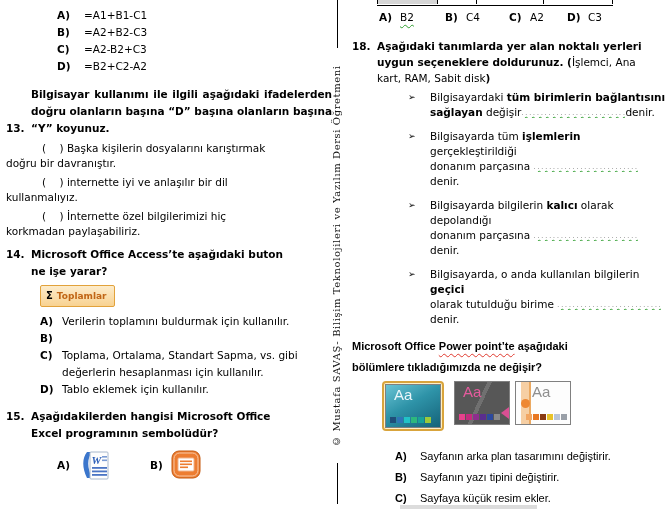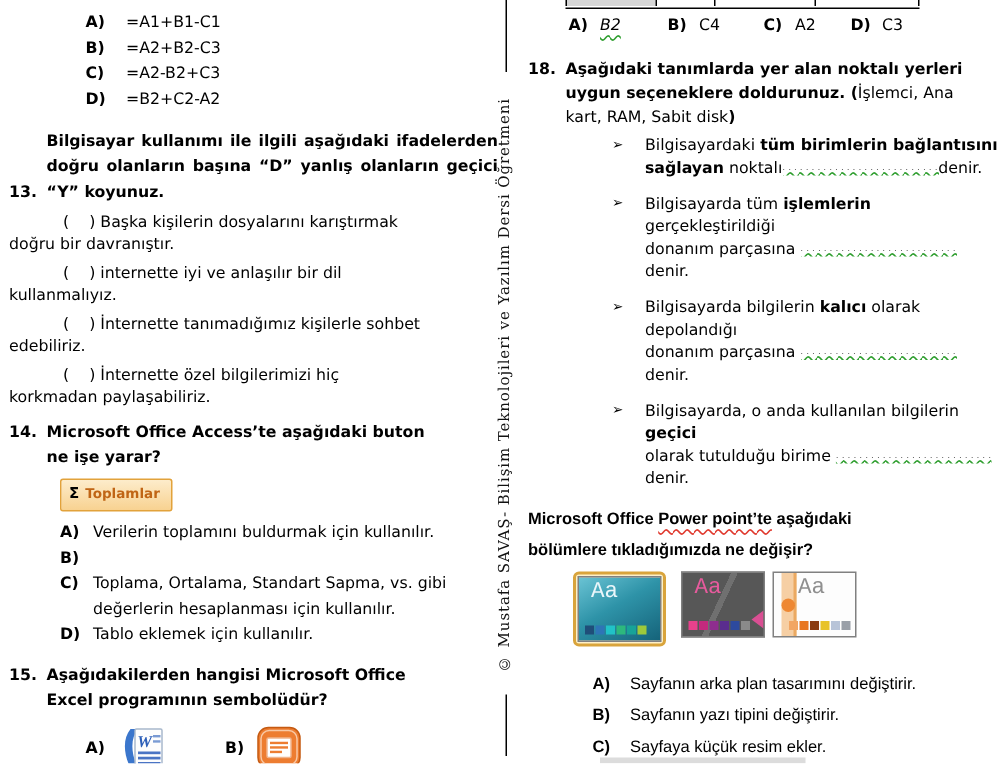--- a/index.html
+++ b/index.html
@@ -61,21 +61,21 @@
   .tf-cell:last-child{border-right:1px solid #000;}
   .tf-c1{width:60px;background:#d6d6d6;}
   .tf-c2{width:39px;}.tf-c3{width:67px;}.tf-c4{width:70px;}
 
   
   .abc-row{display:flex;margin-left:27px;line-height:16px;}
   .abc{display:inline-flex;}
   .abc .oletter{font-weight:bold;width:21px;}
   .abc-a{width:66px;}.abc-b{width:64px;}.abc-c{width:58px;}
   .sq-green{text-decoration:underline wavy var(--squiggle-green,#2f9e2f);
-    text-decoration-thickness:1px;text-underline-offset:3px;text-decoration-skip-ink:none;font-style:italic;}
+    text-decoration-thickness:1px;text-underline-offset:3px;text-decoration-skip-ink:none;}
   .sq-red{text-decoration:underline wavy var(--squiggle-red,#e0392e);
     text-decoration-thickness:1px;text-underline-offset:3px;text-decoration-skip-ink:none;}
 
   .q18-title{margin-top:13px;line-height:16px;}
   .q18-title .qnum{width:25px;}
 
   
   .bullets{margin-top:4px;}
   .bullet{display:flex;margin-bottom:9px;line-height:15px;}
   .barrow{flex:none;width:22px;margin-left:56px;font-size:9px;line-height:15px;}
@@ -105,21 +105,21 @@
   .t2::before{content:"";position:absolute;inset:0;
     background:linear-gradient(115deg,transparent 44%,#707070 44%,#707070 50%,transparent 50%);}
   .t2::after{content:"";position:absolute;right:0;bottom:5px;
     border-top:6px solid transparent;border-bottom:6px solid transparent;
     border-right:8px solid #d94f93;}
   .t3{background:#fdfdfd;}
   .t3::before{content:"";position:absolute;left:5px;top:0;bottom:0;width:8px;
     background:#f6cfa4;border-right:2px solid #eba961;}
   .dot-orange{position:absolute;left:5px;top:17px;width:9px;height:9px;border-radius:50%;
     background:#ee8833;}
-  .aa{position:absolute;top:2px;left:8px;font-family:Liberation Mono, monospace;font-size:15px;}
+  .aa{position:absolute;top:2px;left:8px;font-family:Liberation Sans, sans-serif;font-size:15px;}
   .t1 .aa{color:#eaf6fa;}
   .t2 .aa{color:#e65b9d;}
   .t3 .aa{color:#8f8f8f;left:16px;}
   .swatches{position:absolute;left:4px;bottom:4px;display:flex;gap:1px;}
   .t3 .swatches{left:10px;}
   .sw{width:6px;height:6px;}
 
   .bottom-bar{position:absolute;left:400px;top:505px;width:137px;height:4px;background:#dcdcdc;}
 </style>
 </head>
@@ -143,30 +143,28 @@
           <span>=A2-B2+C3</span>
         </div>
       <div class="fml-row">
           <span class="fletter">D)</span>
           <span>=B2+C2-A2</span>
         </div>
     </div>
 
     <div class="q-title just q13-title">
         <span class="qnum">13.</span>
-        <span class="qtext">Bilgisayar kullanımı ile ilgili aşağıdaki ifadelerden doğru olanların başına “D” yanlış olanların geçici “Y” koyunuz.</span>
+        <span class="qtext">Bilgisayar kullanımı ile ilgili aşağıdaki ifadelerden doğru olanların başına “D” başına olanların başına “Y” koyunuz.</span>
       </div>
 
     <div class="paren-list">
       <p class="pitem"><span>(&nbsp;&nbsp;&nbsp;&nbsp;) Başka kişilerin dosyalarını karıştırmak
 doğru bir davranıştır.</span></p>
       <p class="pitem"><span>(&nbsp;&nbsp;&nbsp;&nbsp;) internette iyi ve anlaşılır bir dil
 kullanmalıyız.</span></p>
-      <p class="pitem"><span>(&nbsp;&nbsp;&nbsp;&nbsp;) İnternette tanımadığımız kişilerle sohbet
-edebiliriz.</span></p>
       <p class="pitem"><span>(&nbsp;&nbsp;&nbsp;&nbsp;) İnternette özel bilgilerimizi hiç
 korkmadan paylaşabiliriz.</span></p>
     </div>
 
     <div class="q-title q14-title">
         <span class="qnum">14.</span>
         <span class="qtext">Microsoft Office Access’te aşağıdaki buton
 ne işe yarar?</span>
       </div>
 
@@ -266,21 +264,21 @@
         <span class="qnum">18.</span>
         <span class="qtext"><b>Aşağıdaki tanımlarda yer alan noktalı yerleri
 uygun seçeneklere doldurunuz. (</b><span style="font-weight:normal">İşlemci, Ana
 kart, RAM, Sabit disk</span><b>)</b></span>
       </div>
 
     <div class="bullets">
       <div class="bullet">
           <span class="barrow">➢</span>
           <p><span>Bilgisayardaki </span><b>tüm birimlerin bağlantısını
-sağlayan</b><span> noktalı</span><span class="blank">............................................................</span><span>denir.</span></p>
+sağlayan</b><span> değişir</span><span class="blank">............................................................</span><span>denir.</span></p>
         </div>
       <div class="bullet">
           <span class="barrow">➢</span>
           <p><span>Bilgisayarda tüm </span><b>işlemlerin</b><span> gerçekleştirildiği
 donanım parçasına </span><span class="blank">............................................................</span><span>denir.</span></p>
         </div>
       <div class="bullet">
           <span class="barrow">➢</span>
           <p><span>Bilgisayarda bilgilerin </span><b>kalıcı</b><span> olarak depolandığı
 donanım parçasına </span><span class="blank">............................................................</span><span>denir.</span></p>

